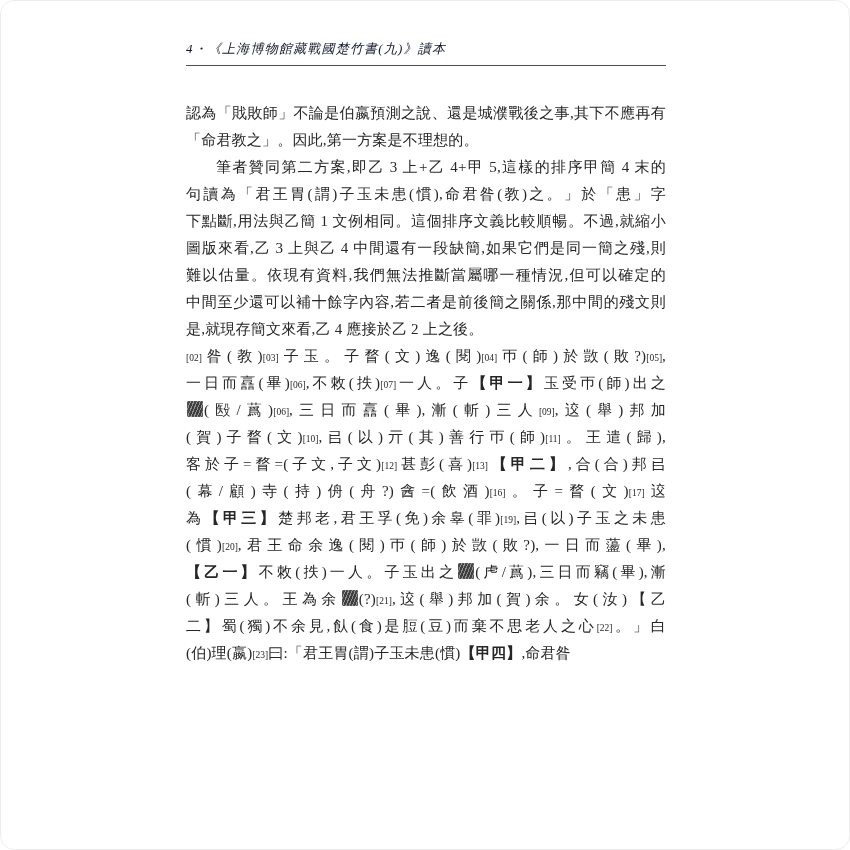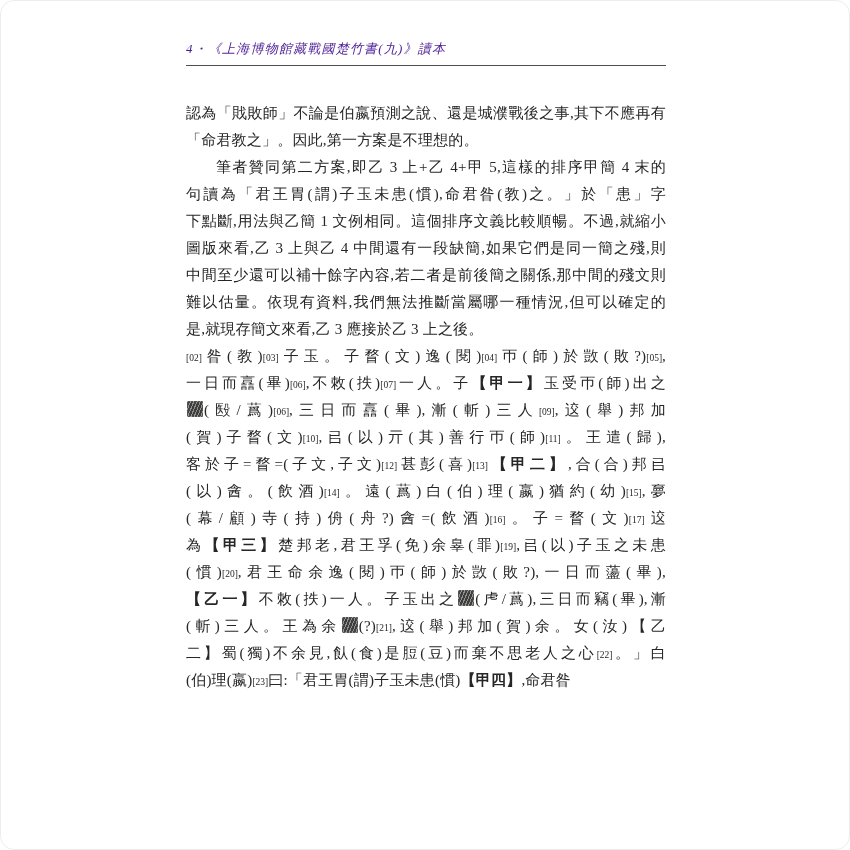--- a/index.html
+++ b/index.html
@@ -9,21 +9,21 @@
     color:#262626;overflow:hidden;
   }
   .page-frame{
     position:absolute;inset:0;border:1px solid #ededed;border-radius:14px;
     pointer-events:none;
   }
   .content{
     position:absolute;left:186px;top:40px;width:480px;
   }
   .running-head{
-    font-style:italic;font-size:13px;color:#4c1d95;letter-spacing:1.2px;
+    font-style:italic;font-size:13px;color:#0f172a;letter-spacing:1.2px;
     padding-bottom:7px;border-bottom:1px solid #4f4f4f;white-space:nowrap;
   }
   .discussion{margin-top:34px;}
   .shiwen{margin-top:0;}
   .line{
     font-size:15px;line-height:27px;height:27px;overflow:hidden;
     text-align:justify;text-align-last:justify;letter-spacing:0.2px;
   }
   .line.last{text-align-last:left;}
   .line.indent{text-indent:2em;}
@@ -52,33 +52,32 @@
   <div class="running-head">4・《上海博物館藏戰國楚竹書(九)》讀本</div>
 
   <div class="discussion">
     <div class="line">認為「戝敗師」不論是伯嬴預測之說、還是城濮戰後之事,其下不應再有</div>
     <div class="line last">「命君教之」。因此,第一方案是不理想的。</div>
 
     <div class="line indent">筆者贊同第二方案,即乙 3 上+乙 4+甲 5,這樣的排序甲簡 4 末的</div>
     <div class="line">句讀為「君王胃(謂)子玉未患(慣),命君昝(教)之。」於「患」字</div>
     <div class="line">下點斷,用法與乙簡 1 文例相同。這個排序文義比較順暢。不過,就縮小</div>
     <div class="line">圖版來看,乙 3 上與乙 4 中間還有一段缺簡,如果它們是同一簡之殘,則</div>
+    <div class="line">難以估量。依現有資料,我們無法推斷當屬哪一種情況,但可以確定的</div>
     <div class="line">中間至少還可以補十餘字內容,若二者是前後簡之關係,那中間的殘文則</div>
-    <div class="line">難以估量。依現有資料,我們無法推斷當屬哪一種情況,但可以確定的</div>
-    <div class="line last">是,就現存簡文來看,乙 3 應接於乙 3 上之後。</div>
+    <div class="line last">是,就現存簡文來看,乙 4 應接於乙 2 上之後。</div>
   </div>
 
 
   <div class="shiwen">
     <div class="line"><span class="note">[02]</span>昝(教)<span class="note">[03]</span>子玉。子瞀(文)逸(閱)<span class="note">[04]</span>帀(師)於敳(敗?)<span class="note">[05]</span>,</div>
     <div class="line">一日而譶(畢)<span class="note">[06]</span>,不敇(抶)<span class="note">[07]</span>一人。子<span class="seg">【甲一】</span>玉受帀(師)出之</div>
     <div class="line"><span class="glyph-img"></span>(殹/蔿)<span class="note">[06]</span>,三日而譶(畢),漸(斬)三人<span class="note">[09]</span>,䢒(舉)邦加</div>
     <div class="line">(賀)子瞀(文)<span class="note">[10]</span>,㠯(以)亓(其)善行帀(師)<span class="note">[11]</span>。王遣(歸),</div>
     <div class="line">客於子=瞀=(子文,子文)<span class="note">[12]</span>甚彭(喜)<span class="note">[13]</span><span class="seg">【甲二】</span>,合(合)邦㠯</div>
-    <div class="line">(以)酓。(飲酒)<span class="note">[14]</span>。遠(蔿)白(伯)理(嬴)猶約(幼)<span class="note">[15]</span>,夣</div>
     <div class="line">(幕/顧)寺(持)侜(舟?)酓=(飲酒)<span class="note">[16]</span>。子=瞀(文)<span class="note">[17]</span>䢒</div>
     <div class="line">為<span class="seg">【甲三】</span>楚邦老,君王孚(免)余辠(罪)<span class="note">[19]</span>,㠯(以)子玉之未患</div>
     <div class="line">(慣)<span class="note">[20]</span>,君王命余逸(閱)帀(師)於敳(敗?),一日而蘯(畢),</div>
     <div class="line"><span class="seg">【乙一】</span>不敇(抶)一人。子玉出之<span class="glyph-img"></span>(虍/蔿),三日而竊(畢),漸</div>
     <div class="line">(斬)三人。王為余<span class="glyph-img"></span>(?)<span class="note">[21]</span>,䢒(舉)邦加(賀)余。女(汝)【乙</div>
     <div class="line">二】蜀(獨)不余見,飤(食)是脰(豆)而棄不思老人之心<span class="note">[22]</span>。」白</div>
     <div class="line last">(伯)理(嬴)<span class="note">[23]</span>曰:「君王胃(謂)子玉未患(慣)<span class="seg">【甲四】</span>,命君昝</div>
   </div>
 
 </div>

